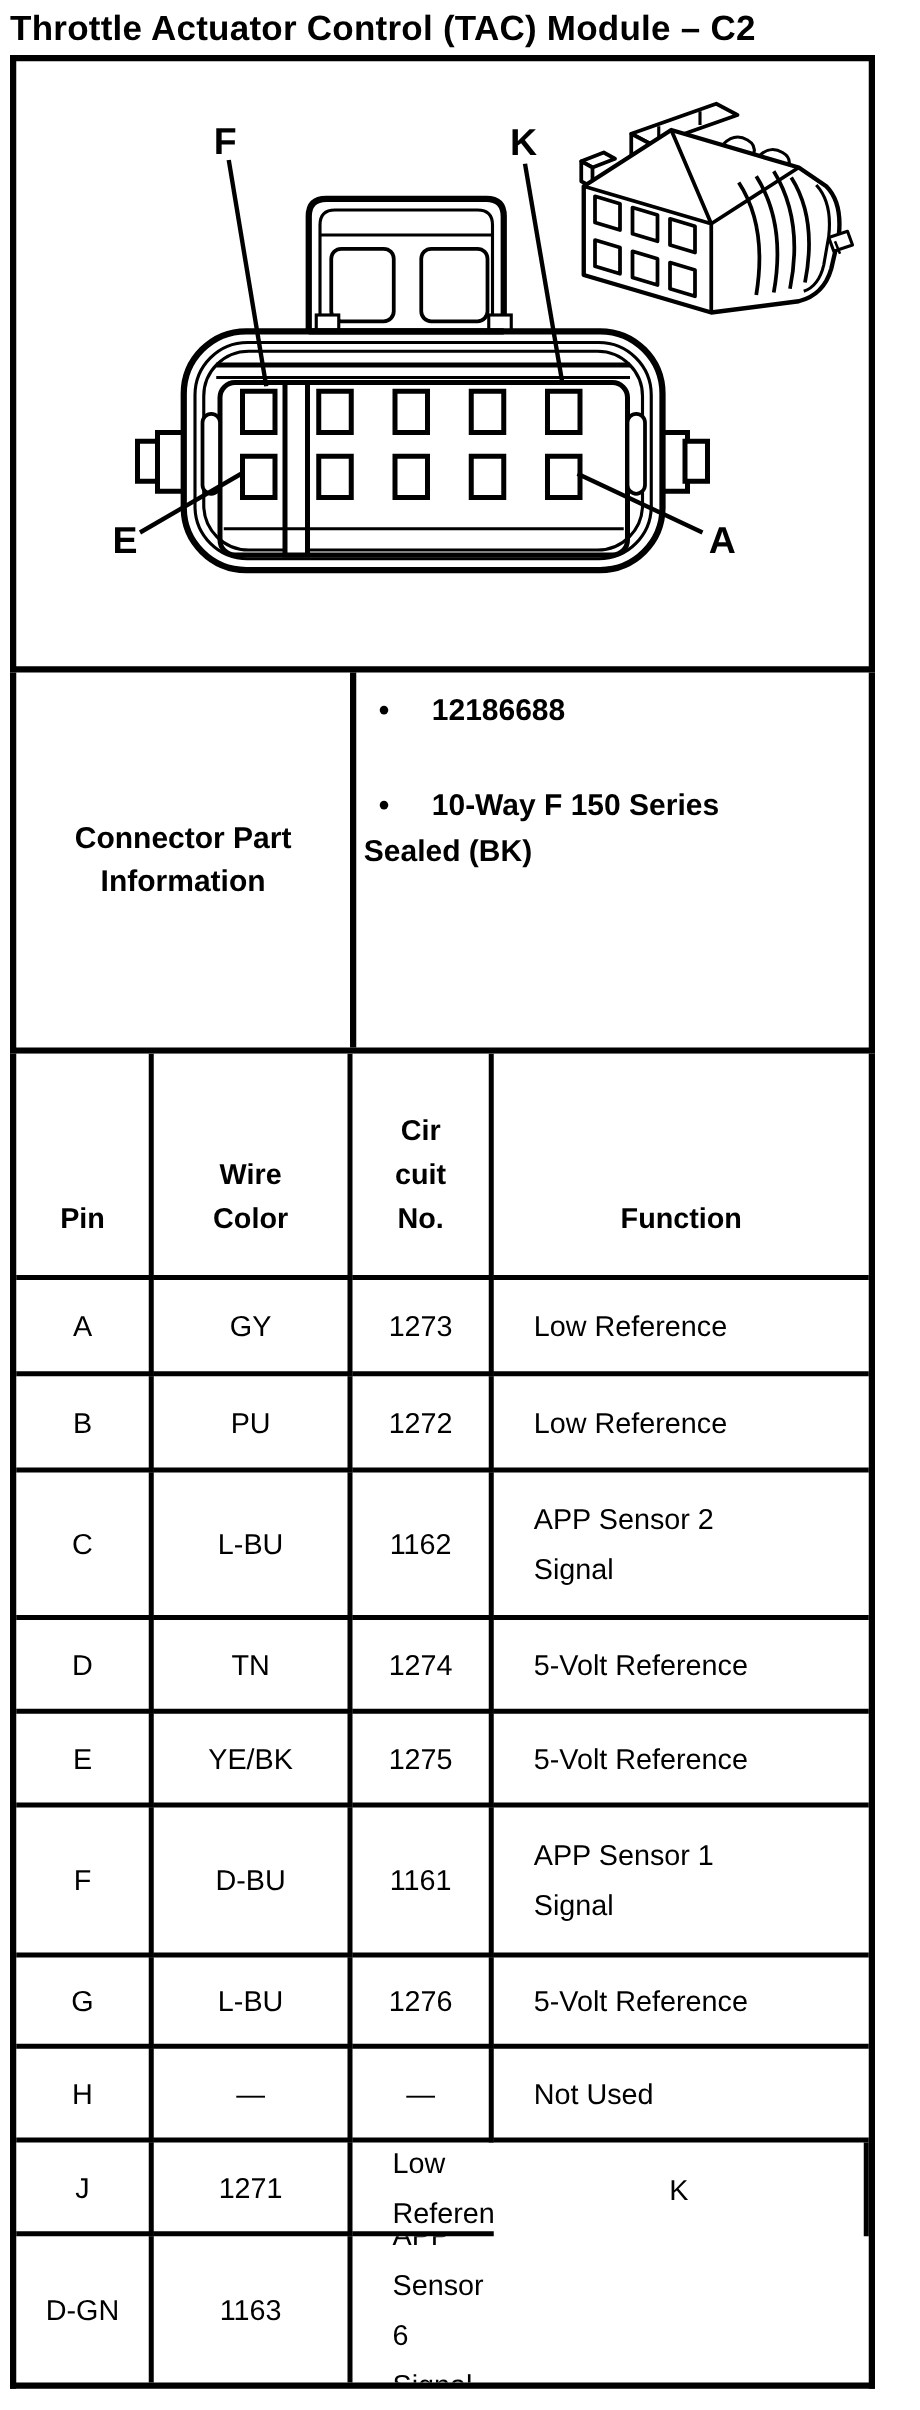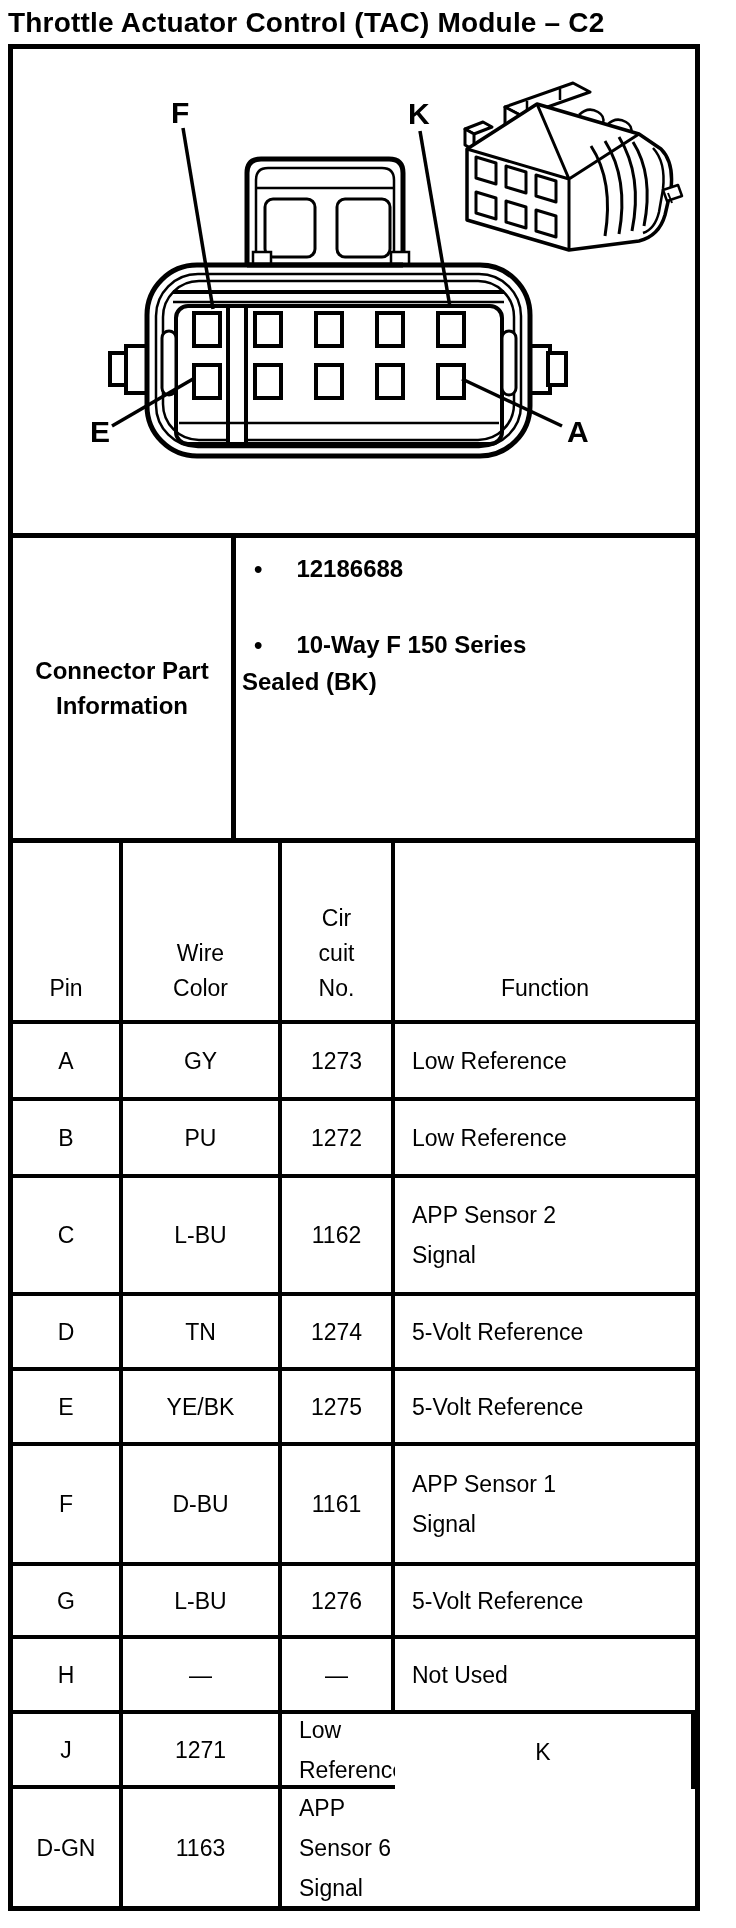--- a/index.html
+++ b/index.html
@@ -23,21 +23,21 @@
     background: #fff;
   }
   .diagram-box svg { display: block; }
 
   .part-row {
     border: 5px solid #000; border-top: none;
     height: 305px;
     display: flex;
   }
   .part-label-cell {
-    width: 223px;
+    width: 272px;
     border-right: 5px solid #000;
     display: flex; align-items: center; justify-content: center;
     text-align: center;
     font-weight: bold; font-size: 24px; line-height: 35px;
     white-space: pre-line;
   }
   .part-bullets {
     flex: 1;
     padding: 12px 10px 0 6px;
     font-weight: bold; font-size: 24px;
@@ -55,29 +55,29 @@
   .c {
     border-right: 4px solid #000;
     border-bottom: 4px solid #000;
     display: flex; align-items: center; justify-content: center;
     font-size: 23px; line-height: 40px;
     text-align: center;
     white-space: pre-line;
     overflow: hidden;
   }
   .c.h {
-    font-weight: normal;
+    font-weight: bold;
     align-items: flex-end;
-    padding-bottom: 14px;
+    padding-bottom: 28px;
     line-height: 35px;
   }
   .c.fn {
     justify-content: flex-start;
     text-align: left;
-    padding-left: 17px;
+    padding-left: 32px;
   }
   .c.fn.h { justify-content: center; text-align: center; padding-left: 0; }
   .c.last-col { border-right: none; }
   .c.last-row { border-bottom: none; }
 
   .diagram-label { font: bold 30px "Liberation Sans", sans-serif; fill: #000; }
   .ln { stroke: #000; fill: none; }
   .wh { stroke: #000; fill: #fff; }
 </style>
 </head>

